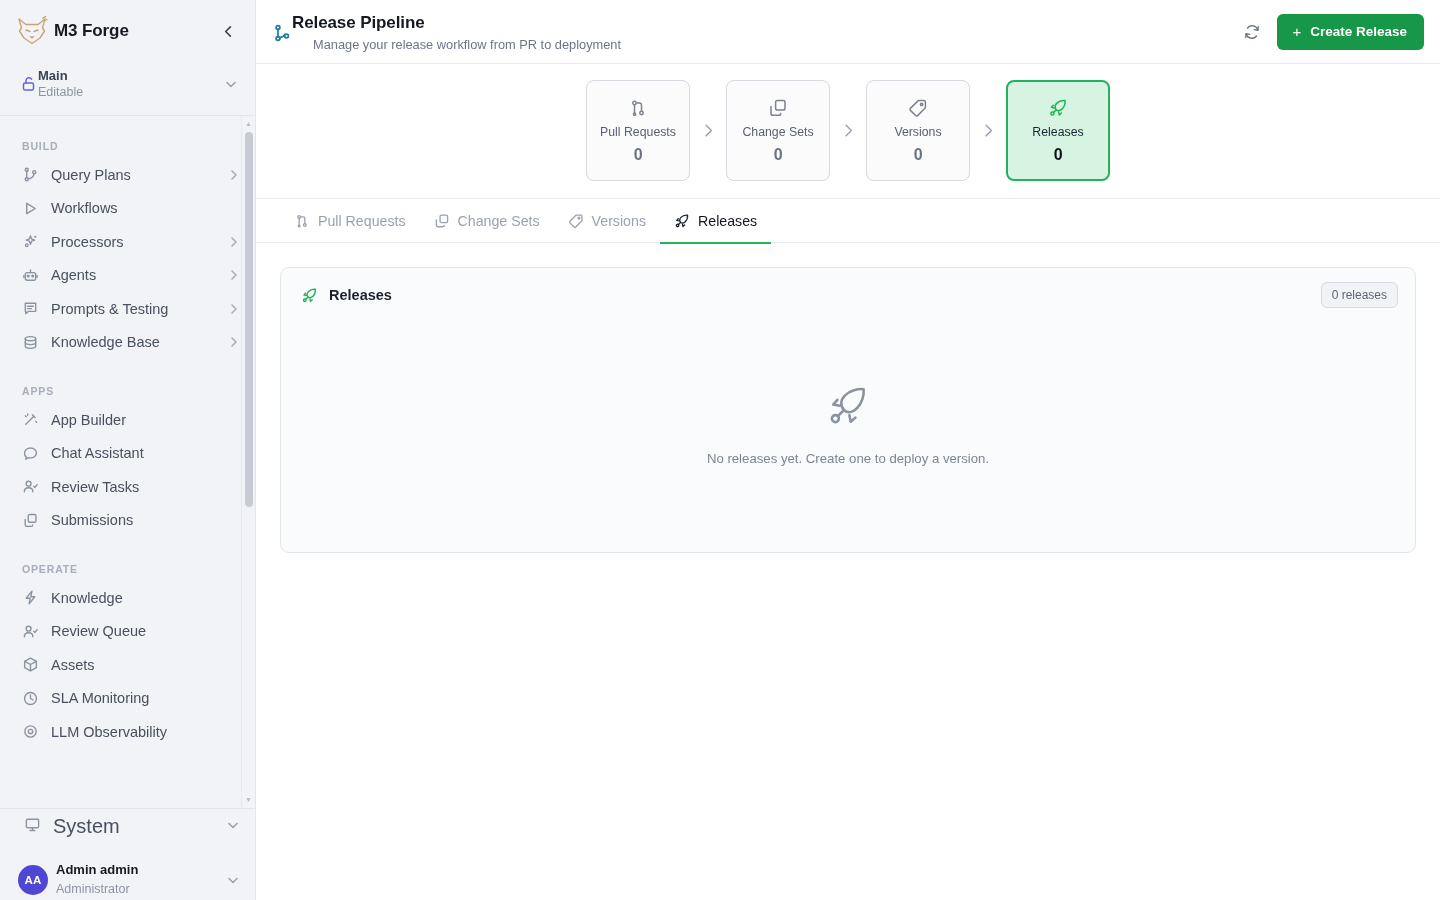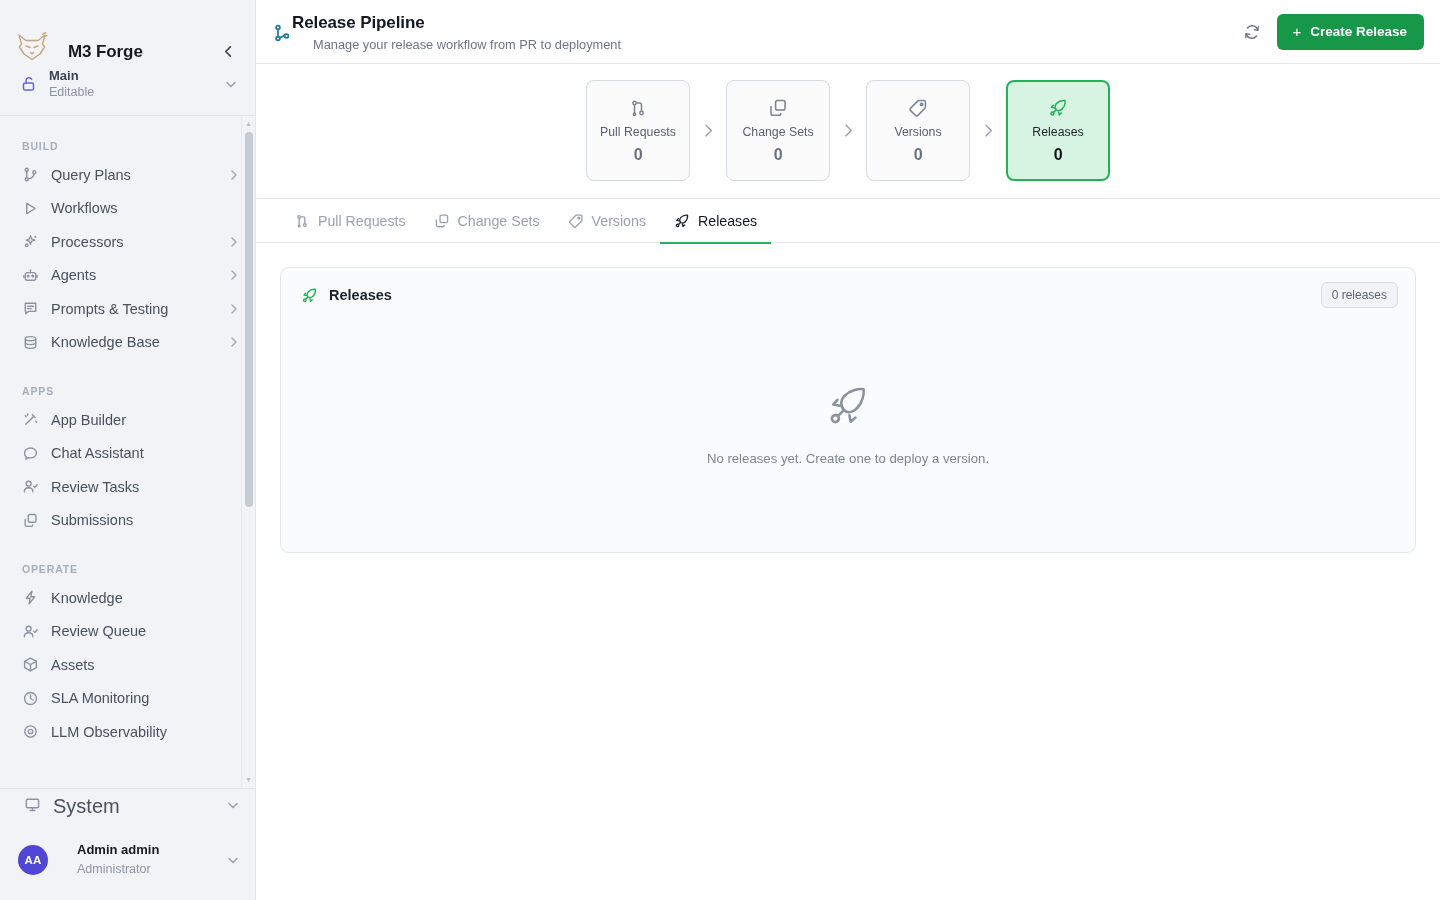--- a/index.html
+++ b/index.html
@@ -14,34 +14,34 @@
 
   
   .sidebar {
     width: 256px; height: 900px;
     background: #f1f3f6;
     border-right: 1px solid #e2e5ea;
     display: flex; flex-direction: column;
     position: relative; flex: 0 0 256px;
   }
   .sb-brand {
-    height: 62px; display: flex; align-items: flex-end;
-    padding: 0 16px; gap: 18px;
+    height: 62px; display: flex; align-items: center;
+    padding: 0 16px; gap: 4px;
   }
   .brand-logo { width: 34px; height: 30px; flex: 0 0 34px; }
   .brand-name {
     font-size: 17px; font-weight: bold; color: #151922;
     letter-spacing: -0.1px; flex: 1;
   }
   .collapse-btn {
     width: 22px; height: 22px; display: flex; align-items: center; justify-content: center;
     color: #3a4252; cursor: pointer;
   }
   .sb-branch {
-    display: flex; align-items: center; gap: 11px;
+    display: flex; align-items: center; 
     padding: 6px 16px 14px 20px;
     border-bottom: 1px solid #e2e5ea;
   }
   .branch-ico { width: 18px; height: 18px; color: #6366d8; flex: 0 0 18px; }
   .branch-txt { flex: 1; line-height: 1.25; }
   .branch-name { font-size: 13px; font-weight: bold; color: #3b4354; }
   .branch-sub { font-size: 12.5px; color: #8d95a5; margin-top: 1px; }
   .branch-chev { color: #9aa2b1; width: 16px; height: 16px; }
 
   .sb-scroll {
@@ -73,22 +73,22 @@
   .sb-arrow.up { top: 4px; } .sb-arrow.dn { bottom: 4px; }
 
   .sb-bottom { border-top: 1px solid #e2e5ea; padding: 6px 0 0 0; }
   .sb-system {
     display: flex; align-items: flex-start; gap: 12px;
     height: 38px; padding: 0 14px 0 24px; color: #49505f; font-size: 20px; cursor: pointer;
   }
   .sb-system .ico { width: 17px; height: 17px; color: #8b93a2; flex:0 0 17px; }
   .sb-system .lbl { flex: 1; }
   .sb-user {
-    display: flex; align-items: center; gap: 29px;
-    padding: 9px 14px 22px 18px; cursor: pointer;
+    display: flex; align-items: center; gap: 8px;
+    padding: 9px 14px 2px 18px; cursor: pointer;
   }
   .avatar {
     width: 30px; height: 30px; border-radius: 50%;
     background: #4f46d6; color: #fff; font-size: 11.5px; font-weight: bold;
     display: flex; align-items: center; justify-content: center; flex: 0 0 30px;
     letter-spacing: 0.3px;
   }
   .user-txt { flex: 1; line-height: 1.25; }
   .user-name { font-size: 13px; font-weight: bold; color: #151922; }
   .user-role { font-size: 12.5px; color: #8d95a5; margin-top: 4px; }

